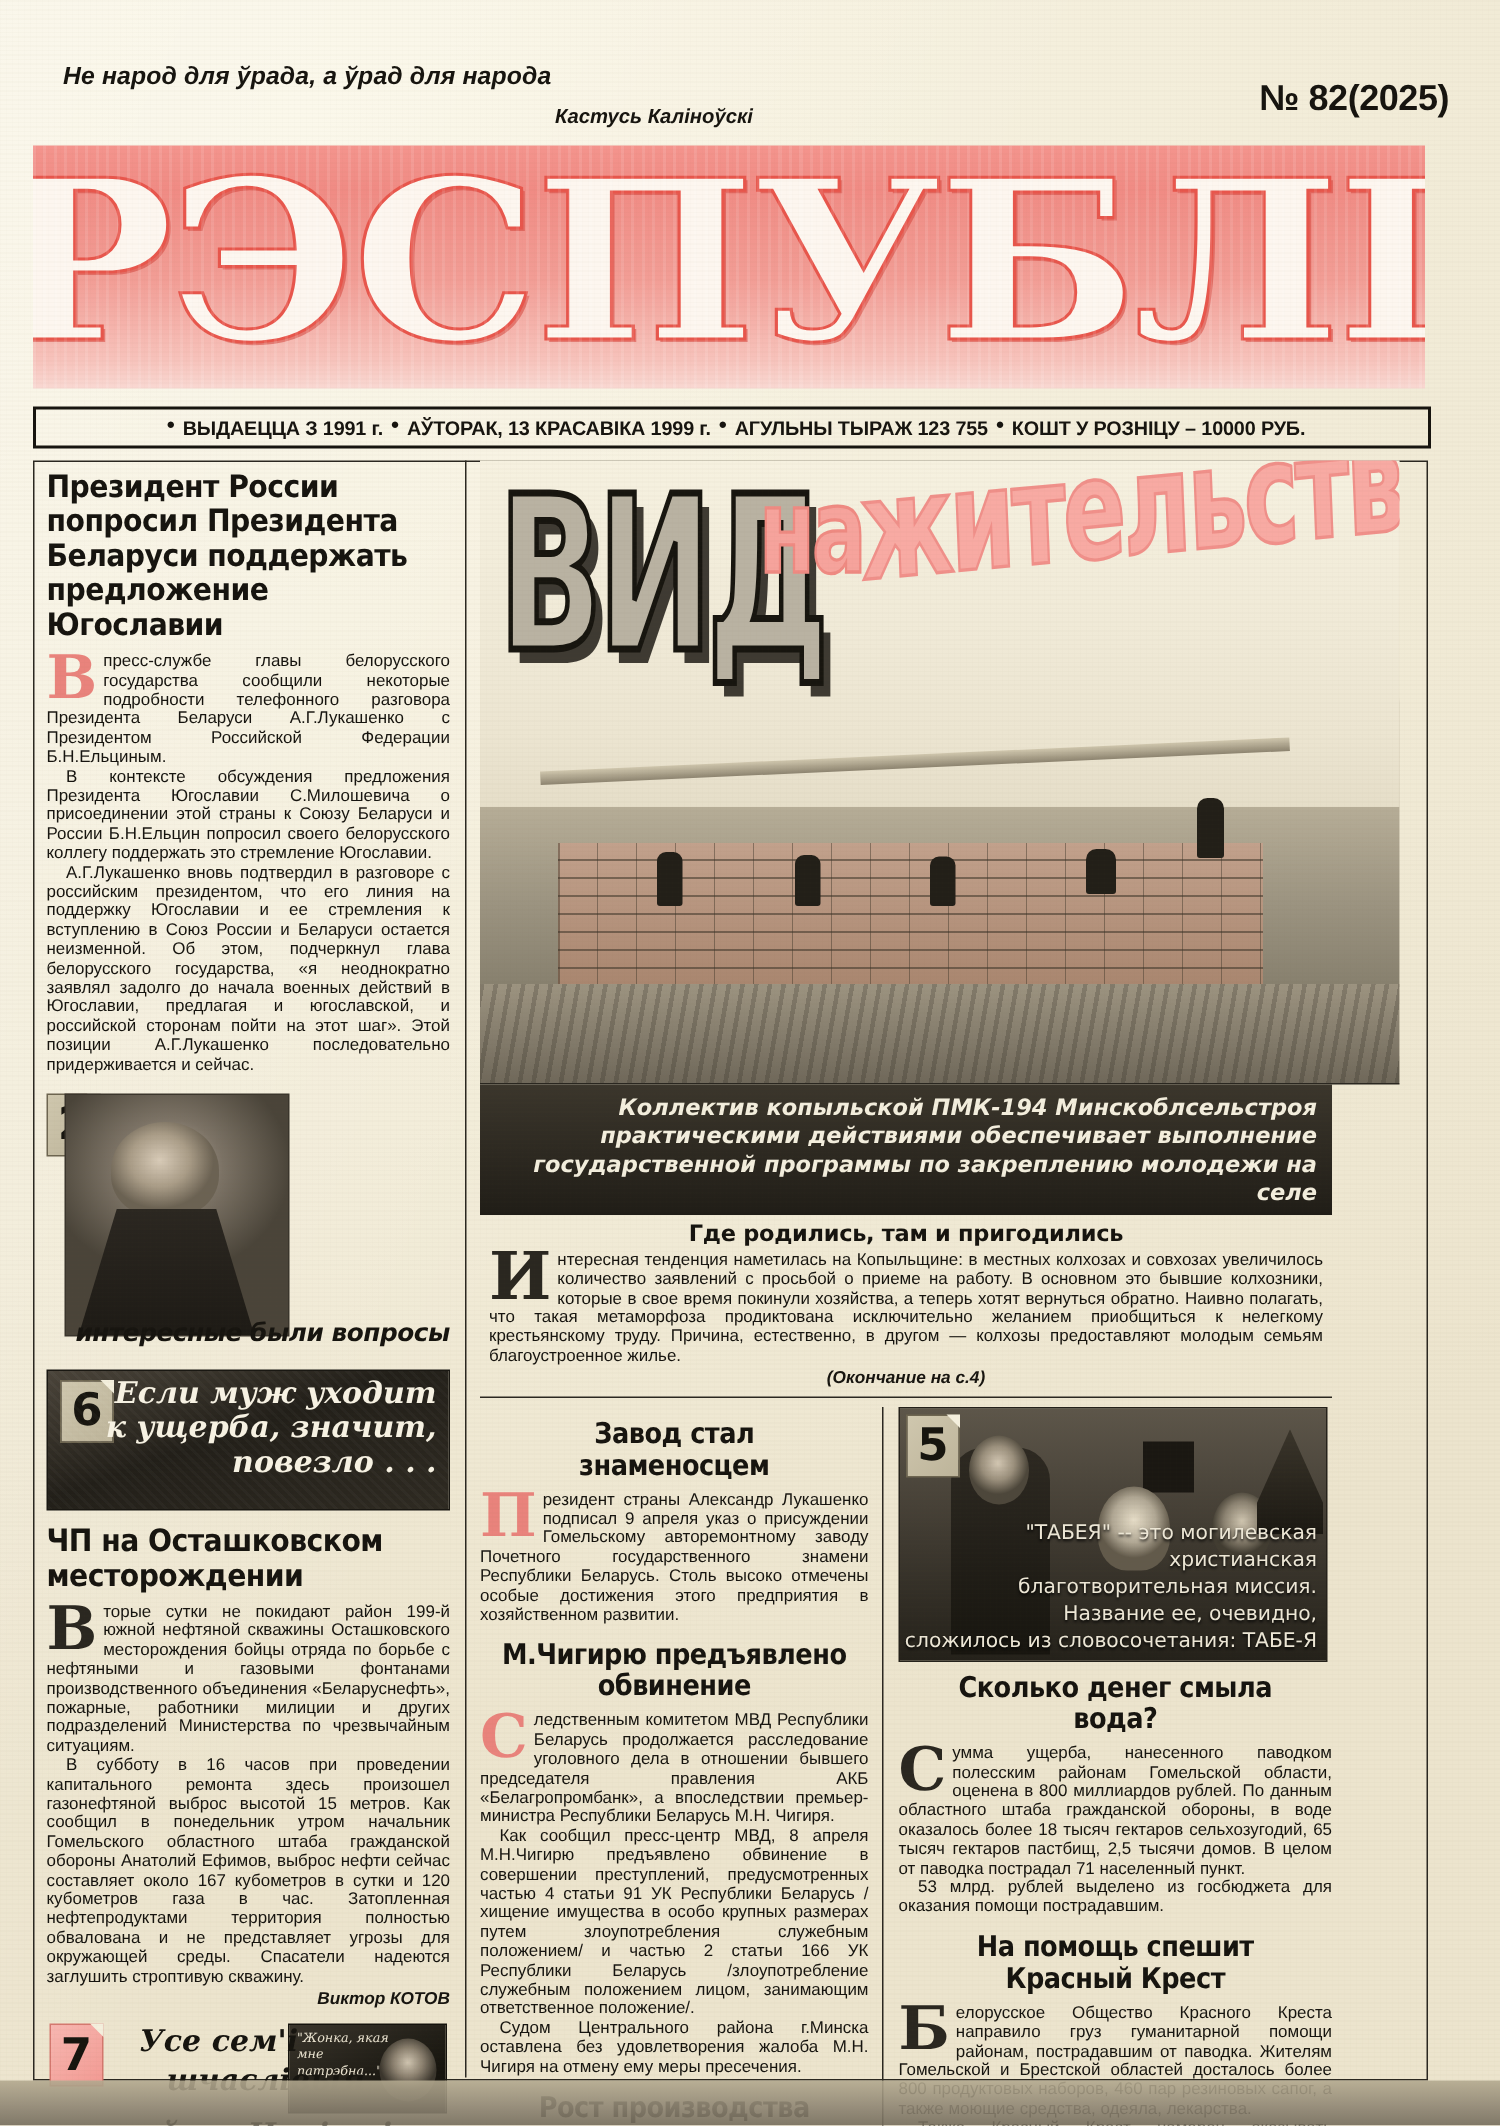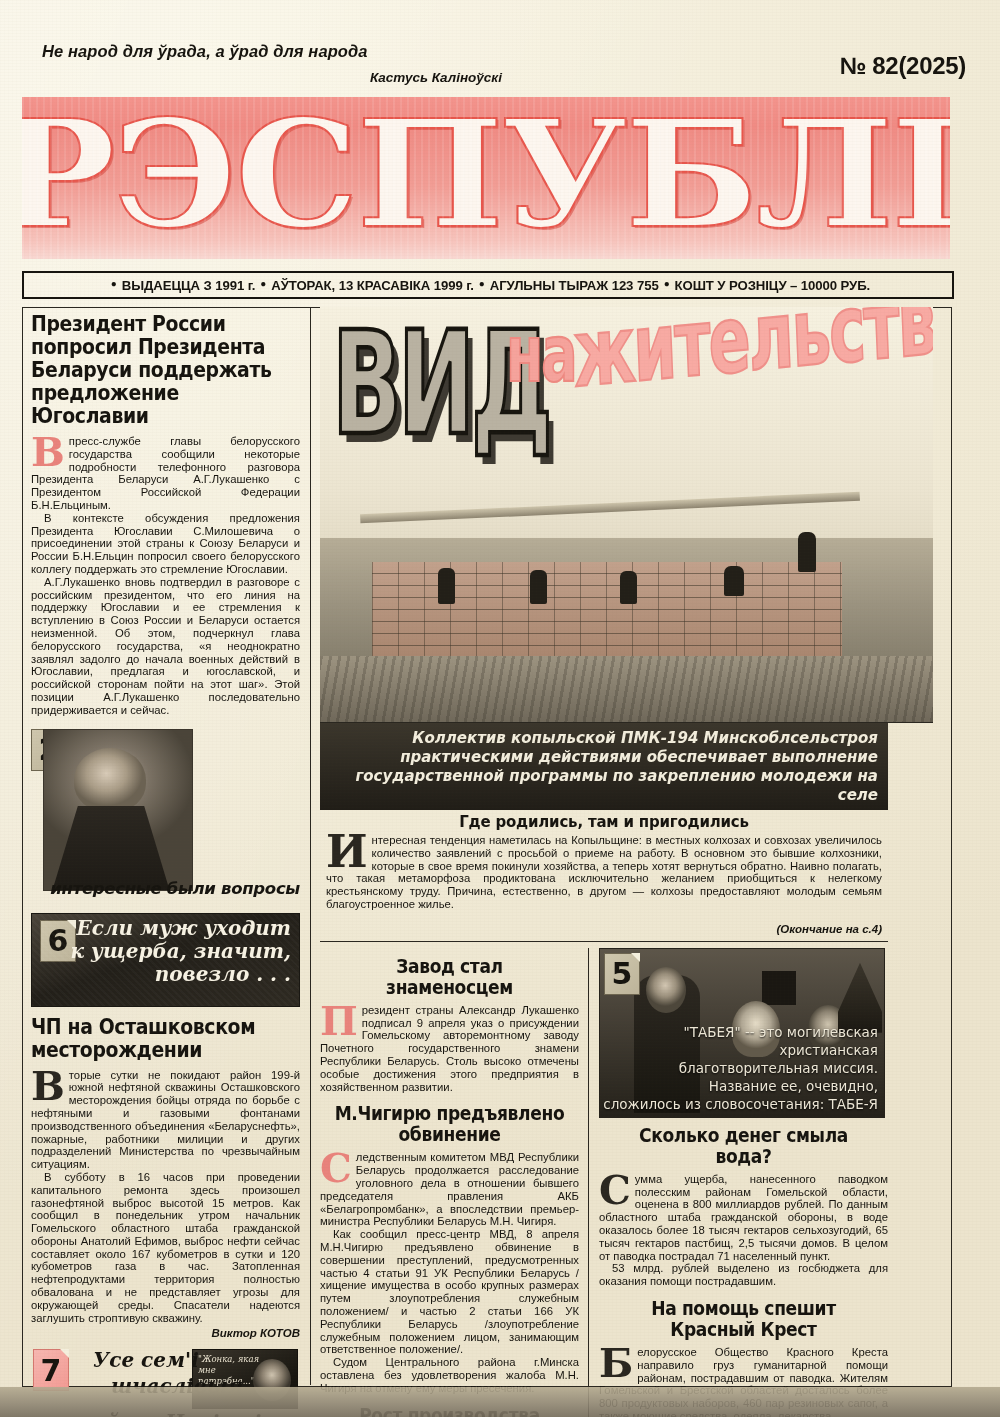--- a/index.html
+++ b/index.html
@@ -268,21 +268,21 @@
     background:linear-gradient(180deg,#3b362c 0%,#201d17 100%);
     color:#f3eedd;padding:6px 10px 5px 10px;
     font-family:"DejaVu Sans", sans-serif;font-style:italic;font-weight:bold;
     font-size:15px;line-height:19px;text-align:right;
   }
 
   .subhead{
     text-align:center;font-family:"DejaVu Sans", sans-serif;font-weight:bold;
     font-size:15px;line-height:17px;margin:4px 0 3px 0;letter-spacing:-.2px;
   }
-  .endnote{text-align:right;font-weight:bold;font-style:italic;font-size:11.5px;margin:12px 0 0 0;}
+  .endnote{text-align:center;font-weight:bold;font-style:italic;font-size:11.5px;margin:2px 0 0 0;}
 
   .midcols{position:relative;width:568px;display:flex;}
   .mid-l{width:268px;padding:8px 9px 0 0;box-sizing:border-box;}
   .mid-r{width:300px;padding:0 0 0 10px;box-sizing:border-box;border-left:1px solid #2a2720;}
 
   
   .tabeya{
     position:relative;width:284px;height:168px;
     background:linear-gradient(180deg,#5d564a 0%,#3d382f 55%,#24211a 100%);
     overflow:hidden;border:1px solid #24211a;

